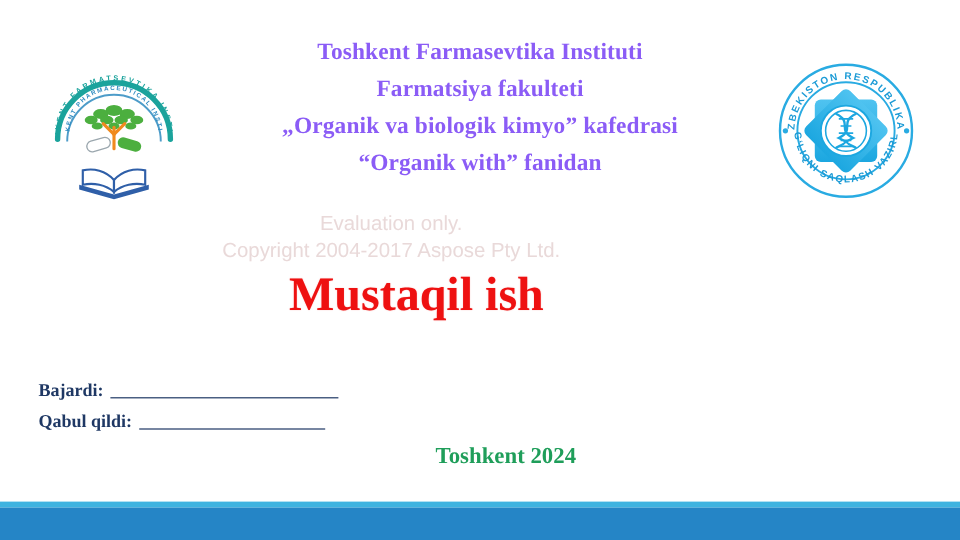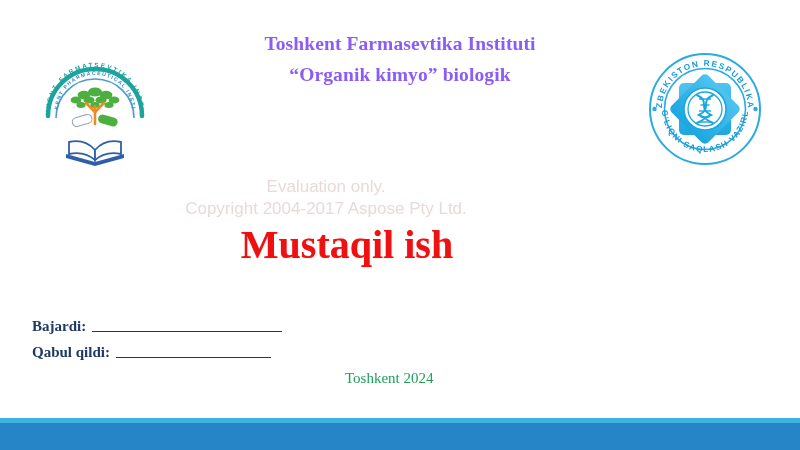--- a/index.html
+++ b/index.html
@@ -92,25 +92,25 @@
     height: 0;
     border-bottom: 1.6px solid #1F3864;
     margin-bottom: 3px;
   }
   .sig-bajardi .sig-rule { width: 190px; }
   .sig-qabul   .sig-rule { width: 155px; }
 
   
   .city-year {
     position: absolute;
-    left: 345px;
+    left: 363px;
     top: 370px;
     color: #1F9E5A;
-    font-weight: normal;
-    font-size: 15px;
+    font-weight: bold;
+    font-size: 19px;
     white-space: nowrap;
   }
 
   
   .band-light {
     position: absolute;
     left: 0;
     top: 418px;
     width: 800px;
     height: 5px;
@@ -223,21 +223,23 @@
         <line x1="54.5" y1="55" x2="63.5" y2="55"></line>
         <line x1="53" y1="61" x2="65" y2="61"></line>
         <line x1="54.5" y1="67" x2="63.5" y2="67"></line>
         <line x1="53" y1="72" x2="65" y2="72"></line>
       </g>
     </svg>
   </div>
 
   <div class="title-block">
     <div class="title-line">Toshkent Farmasevtika Instituti</div>
-    <div class="title-line">“Organik kimyo” biologik</div>
+    <div class="title-line">Farmatsiya fakulteti</div>
+    <div class="title-line">„Organik va biologik kimyo” kafedrasi</div>
+    <div class="title-line">“Organik with” fanidan</div>
   </div>
 
   <div class="watermark">
     <div class="watermark-line">Evaluation only.</div>
     <div class="watermark-line">Copyright 2004-2017 Aspose Pty Ltd.</div>
   </div>
 
   <div class="red-heading">Mustaqil ish</div>
 
   <div class="sig sig-qabul">

